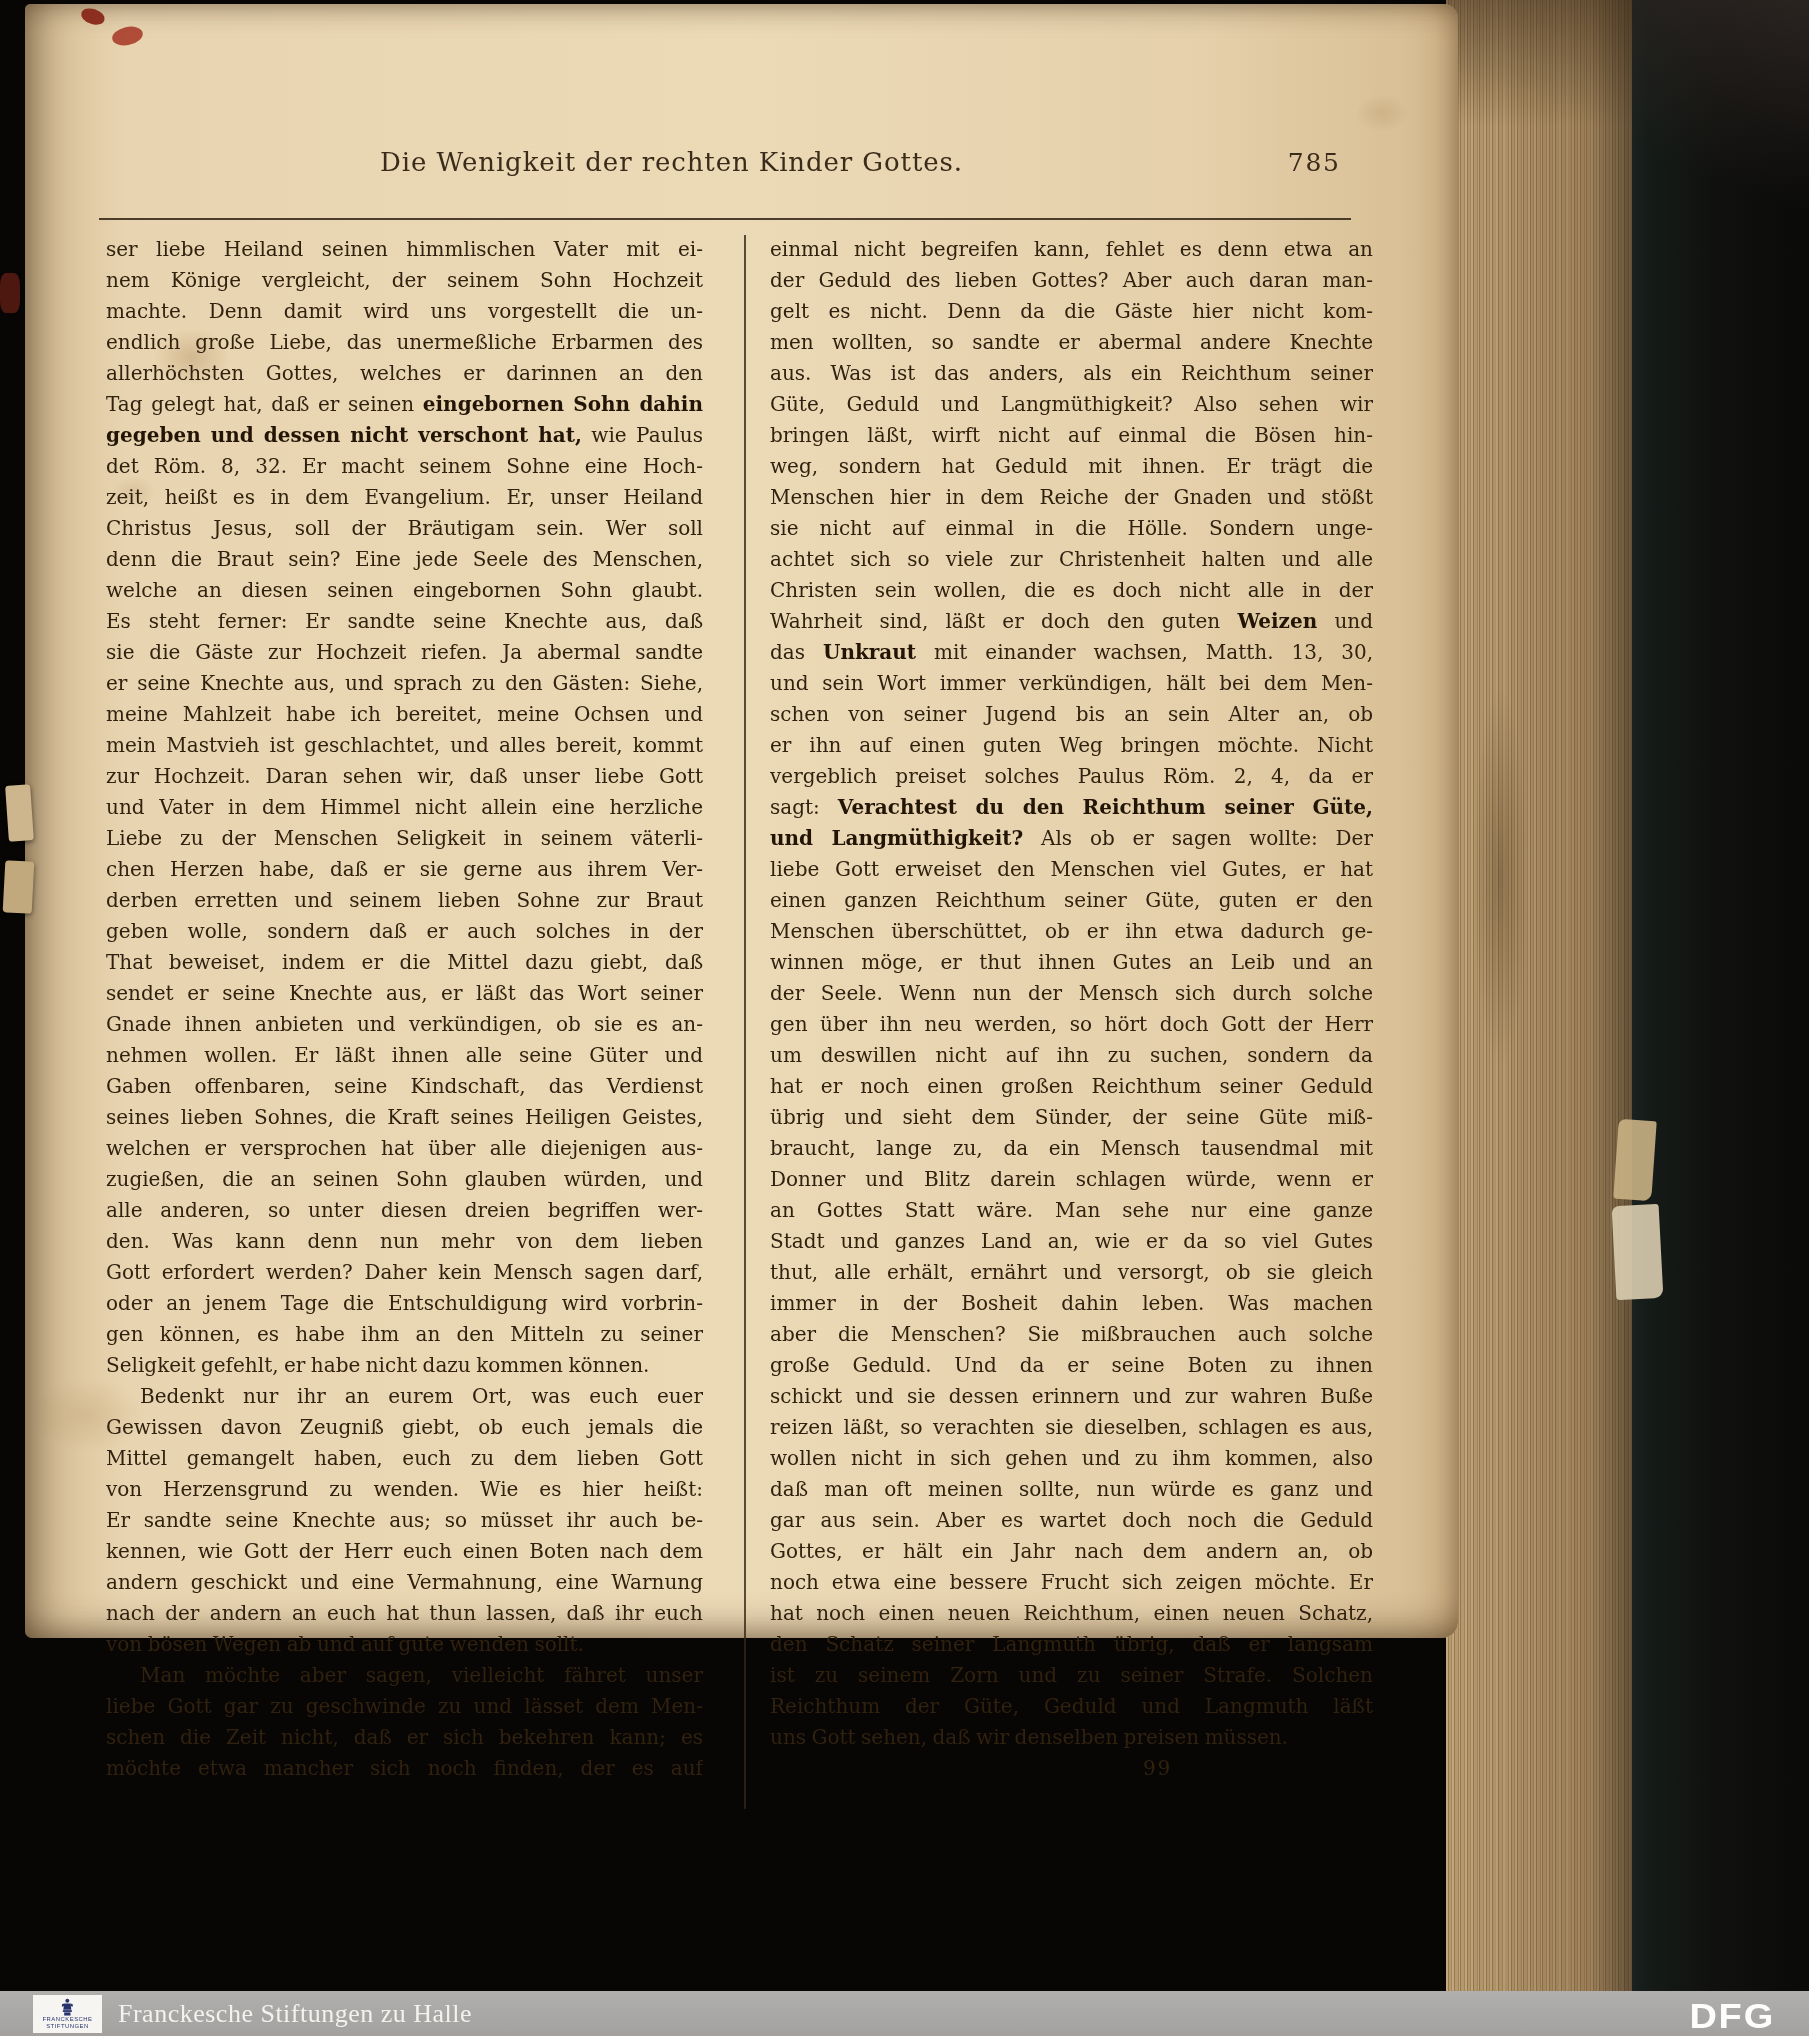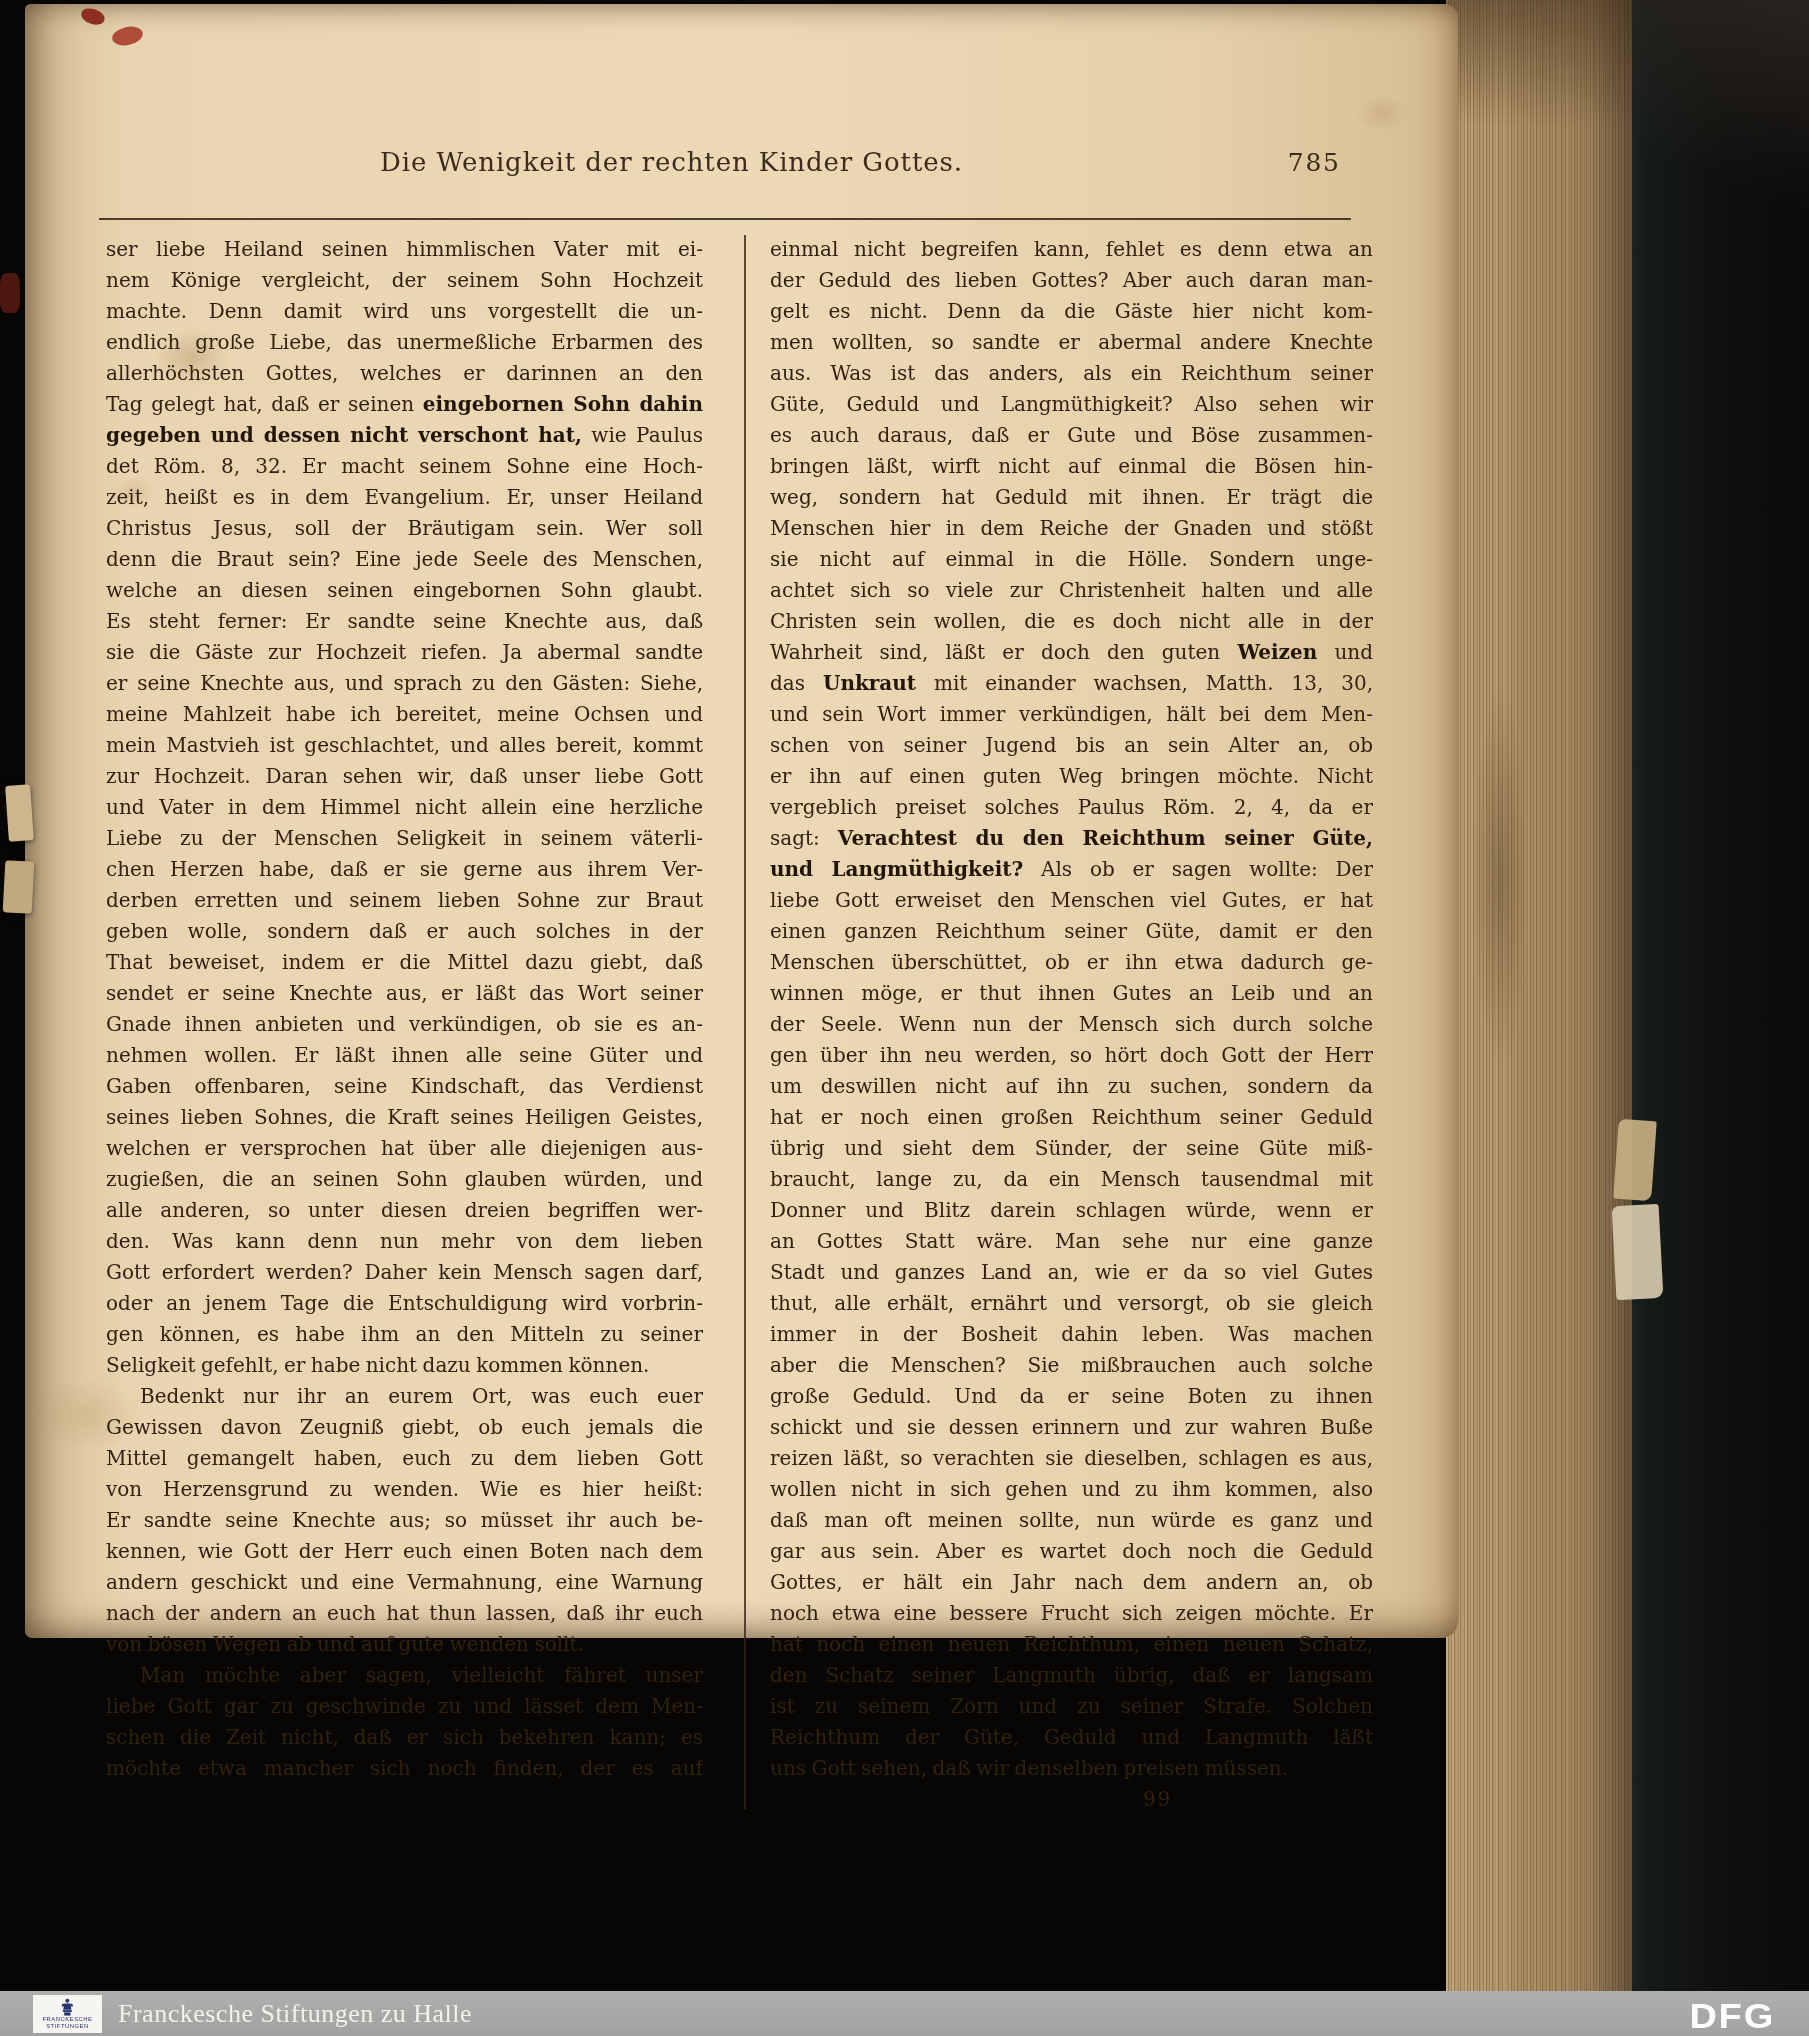--- a/index.html
+++ b/index.html
@@ -159,37 +159,36 @@
           <div class="line"><span>möchte etwa mancher sich noch finden, der es auf</span></div>
         </div>
       <div class="divider"></div>
       <div class="column right" id="col-right">
           <div class="line"><span>einmal nicht begreifen kann, fehlet es denn etwa an</span></div>
           <div class="line"><span>der Geduld des lieben Gottes? Aber auch daran man-</span></div>
           <div class="line"><span>gelt es nicht.  Denn da die Gäste hier nicht kom-</span></div>
           <div class="line"><span>men wollten, so sandte er abermal andere Knechte</span></div>
           <div class="line"><span>aus.  Was ist das anders, als ein Reichthum seiner</span></div>
           <div class="line"><span>Güte, Geduld und Langmüthigkeit? Also sehen wir</span></div>
-          <div class="line"><span>es auch daraus, daß er Gute und Böse zusammen-</span></div>
           <div class="line"><span>bringen läßt, wirft nicht auf einmal die Bösen hin-</span></div>
           <div class="line"><span>weg, sondern hat Geduld mit ihnen.  Er trägt die</span></div>
           <div class="line"><span>Menschen hier in dem Reiche der Gnaden und stößt</span></div>
           <div class="line"><span>sie nicht auf einmal in die Hölle.  Sondern unge-</span></div>
           <div class="line"><span>achtet sich so viele zur Christenheit halten und alle</span></div>
           <div class="line"><span>Christen sein wollen, die es doch nicht alle in der</span></div>
           <div class="line"><span>Wahrheit sind, läßt er doch den guten </span><span class="bold">Weizen</span><span> und</span></div>
           <div class="line"><span>das </span><span class="bold">Unkraut</span><span> mit einander wachsen, Matth. 13, 30,</span></div>
           <div class="line"><span>und sein Wort immer verkündigen, hält bei dem Men-</span></div>
           <div class="line"><span>schen von seiner Jugend bis an sein Alter an, ob</span></div>
           <div class="line"><span>er ihn auf einen guten Weg bringen möchte.  Nicht</span></div>
           <div class="line"><span>vergeblich preiset solches Paulus Röm. 2, 4, da er</span></div>
           <div class="line"><span>sagt: </span><span class="bold">Verachtest du den Reichthum seiner Güte, Geduld</span></div>
           <div class="line"><span class="bold">und Langmüthigkeit?</span><span>  Als ob er sagen wollte:  Der</span></div>
           <div class="line"><span>liebe Gott erweiset den Menschen viel Gutes, er hat</span></div>
-          <div class="line"><span>einen ganzen Reichthum seiner Güte, damit er den</span></div>
+          <div class="line"><span>einen ganzen Reichthum seiner Güte, guten er den</span></div>
           <div class="line"><span>Menschen überschüttet, ob er ihn etwa dadurch ge-</span></div>
           <div class="line"><span>winnen möge, er thut ihnen Gutes an Leib und an</span></div>
           <div class="line"><span>der Seele.  Wenn nun der Mensch sich durch solche</span></div>
           <div class="line"><span>gen über ihn neu werden, so hört doch Gott der Herr</span></div>
           <div class="line"><span>um deswillen nicht auf ihn zu suchen, sondern da</span></div>
           <div class="line"><span>hat er noch einen großen Reichthum seiner Geduld</span></div>
           <div class="line"><span>übrig und sieht dem Sünder, der seine Güte miß-</span></div>
           <div class="line"><span>braucht, lange zu, da ein Mensch tausendmal mit</span></div>
           <div class="line"><span>Donner und Blitz darein schlagen würde, wenn er</span></div>
           <div class="line"><span>an Gottes Statt wäre.  Man sehe nur eine ganze</span></div>

